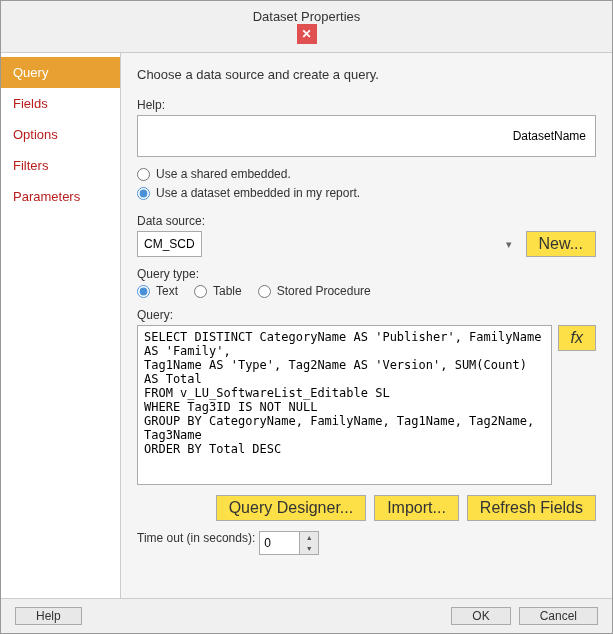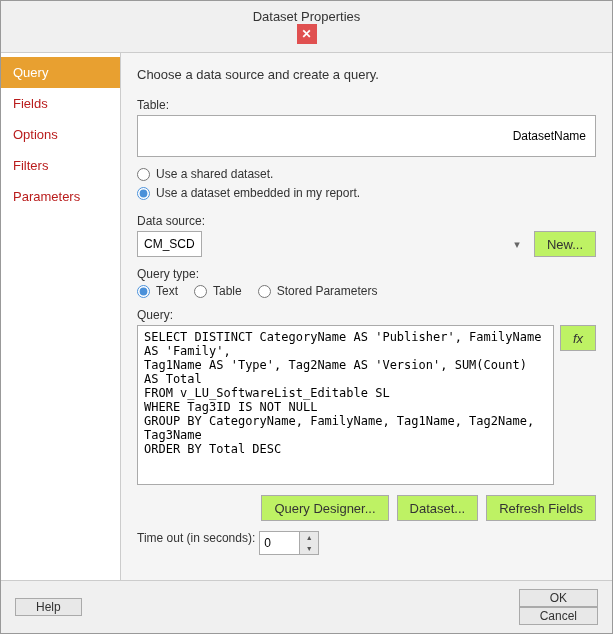--- a/index.html
+++ b/index.html
@@ -167,22 +167,22 @@
       transform: translateY(-50%);
       pointer-events: none;
       color: #666;
       font-size: 11px;
     }
 
     .btn {
       height: 26px;
       padding: 0 12px;
       border: 1px solid #aaa;
-      background: #bef264;
-      font-size: 13px;
+      background: #fde047;
+      font-size: 16px;
       cursor: pointer;
       white-space: nowrap;
       color: #333;
     }
 
     .query-type-row {
       display: flex;
       gap: 16px;
       align-items: center;
     }
@@ -252,22 +252,21 @@
       border-top: 1px solid #ccc;
       padding: 8px 14px;
       display: flex;
       justify-content: space-between;
       align-items: center;
       background: #f0f0f0;
     }
 
     .footer-right {
       display: flex;
-      gap: 0;
-      flex-direction: column;
+      gap: 8px;
     }
 
     .btn-primary {
       height: 18px;
       padding: 0 20px;
       border: 1px solid #aaa;
       background: #e8e8e8;
       font-size: 12px;
       cursor: pointer;
       color: #333;
@@ -302,28 +301,28 @@
       <div class="sidebar-item">
         <span>Parameters</span>
       </div>
     </div>
 
     <div class="main-content">
 
       <div class="intro-text">Choose a data source and create a query.</div>
 
       <div>
-        <div class="field-label">Table:</div>
+        <div class="field-label">Help:</div>
         <input type="text" class="text-input" value="DatasetName" style="">
       </div>
 
       <div class="radio-group">
         <label class="radio-label">
           <input type="radio" name="dataset_type" style="">
-          <span>Use a shared dataset.</span>
+          <span>Use a shared embedded.</span>
         </label>
         <label class="radio-label">
           <input type="radio" name="dataset_type" checked="" style="">
           <span>Use a dataset embedded in my report.</span>
         </label>
       </div>
 
       <div>
         <div class="field-label">Data source:</div>
         <div class="datasource-row">
@@ -342,42 +341,42 @@
           <label class="radio-label">
             <input type="radio" name="query_type" checked="" style="">
             <span>Text</span>
           </label>
           <label class="radio-label">
             <input type="radio" name="query_type" style="">
             <span>Table</span>
           </label>
           <label class="radio-label">
             <input type="radio" name="query_type" style="">
-            <span>Stored Parameters</span>
+            <span>Stored Procedure</span>
           </label>
         </div>
       </div>
 
       <div>
         <div class="field-label">Query:</div>
         <div style="display:flex; gap:6px; align-items:flex-start;">
           <textarea class="query-textarea" style="flex: 1 1 0%;">SELECT DISTINCT CategoryName AS 'Publisher', FamilyName AS 'Family',
 Tag1Name AS 'Type', Tag2Name AS 'Version', SUM(Count) AS Total
 FROM v_LU_SoftwareList_Editable SL
 WHERE Tag3ID IS NOT NULL
 GROUP BY CategoryName, FamilyName, Tag1Name, Tag2Name, Tag3Name
 ORDER BY Total DESC
 </textarea>
           <button class="btn" style="height:26px; padding:0 12px; font-style:italic;">fx</button>
         </div>
       </div>
 
       <div class="query-buttons-row" style="margin-right:0;">
         <button class="btn">Query Designer...</button>
-        <button class="btn">Dataset...</button>
+        <button class="btn">Import...</button>
         <button class="btn">Refresh Fields</button>
       </div>
 
       <div class="timeout-section">
         <div class="field-label">Time out (in seconds):</div>
         <div class="spinner-wrapper">
           <input type="text" class="spinner-input" value="0" style="">
           <div class="spinner-buttons">
             <button class="spinner-btn">▲</button>
             <button class="spinner-btn">▼</button>

